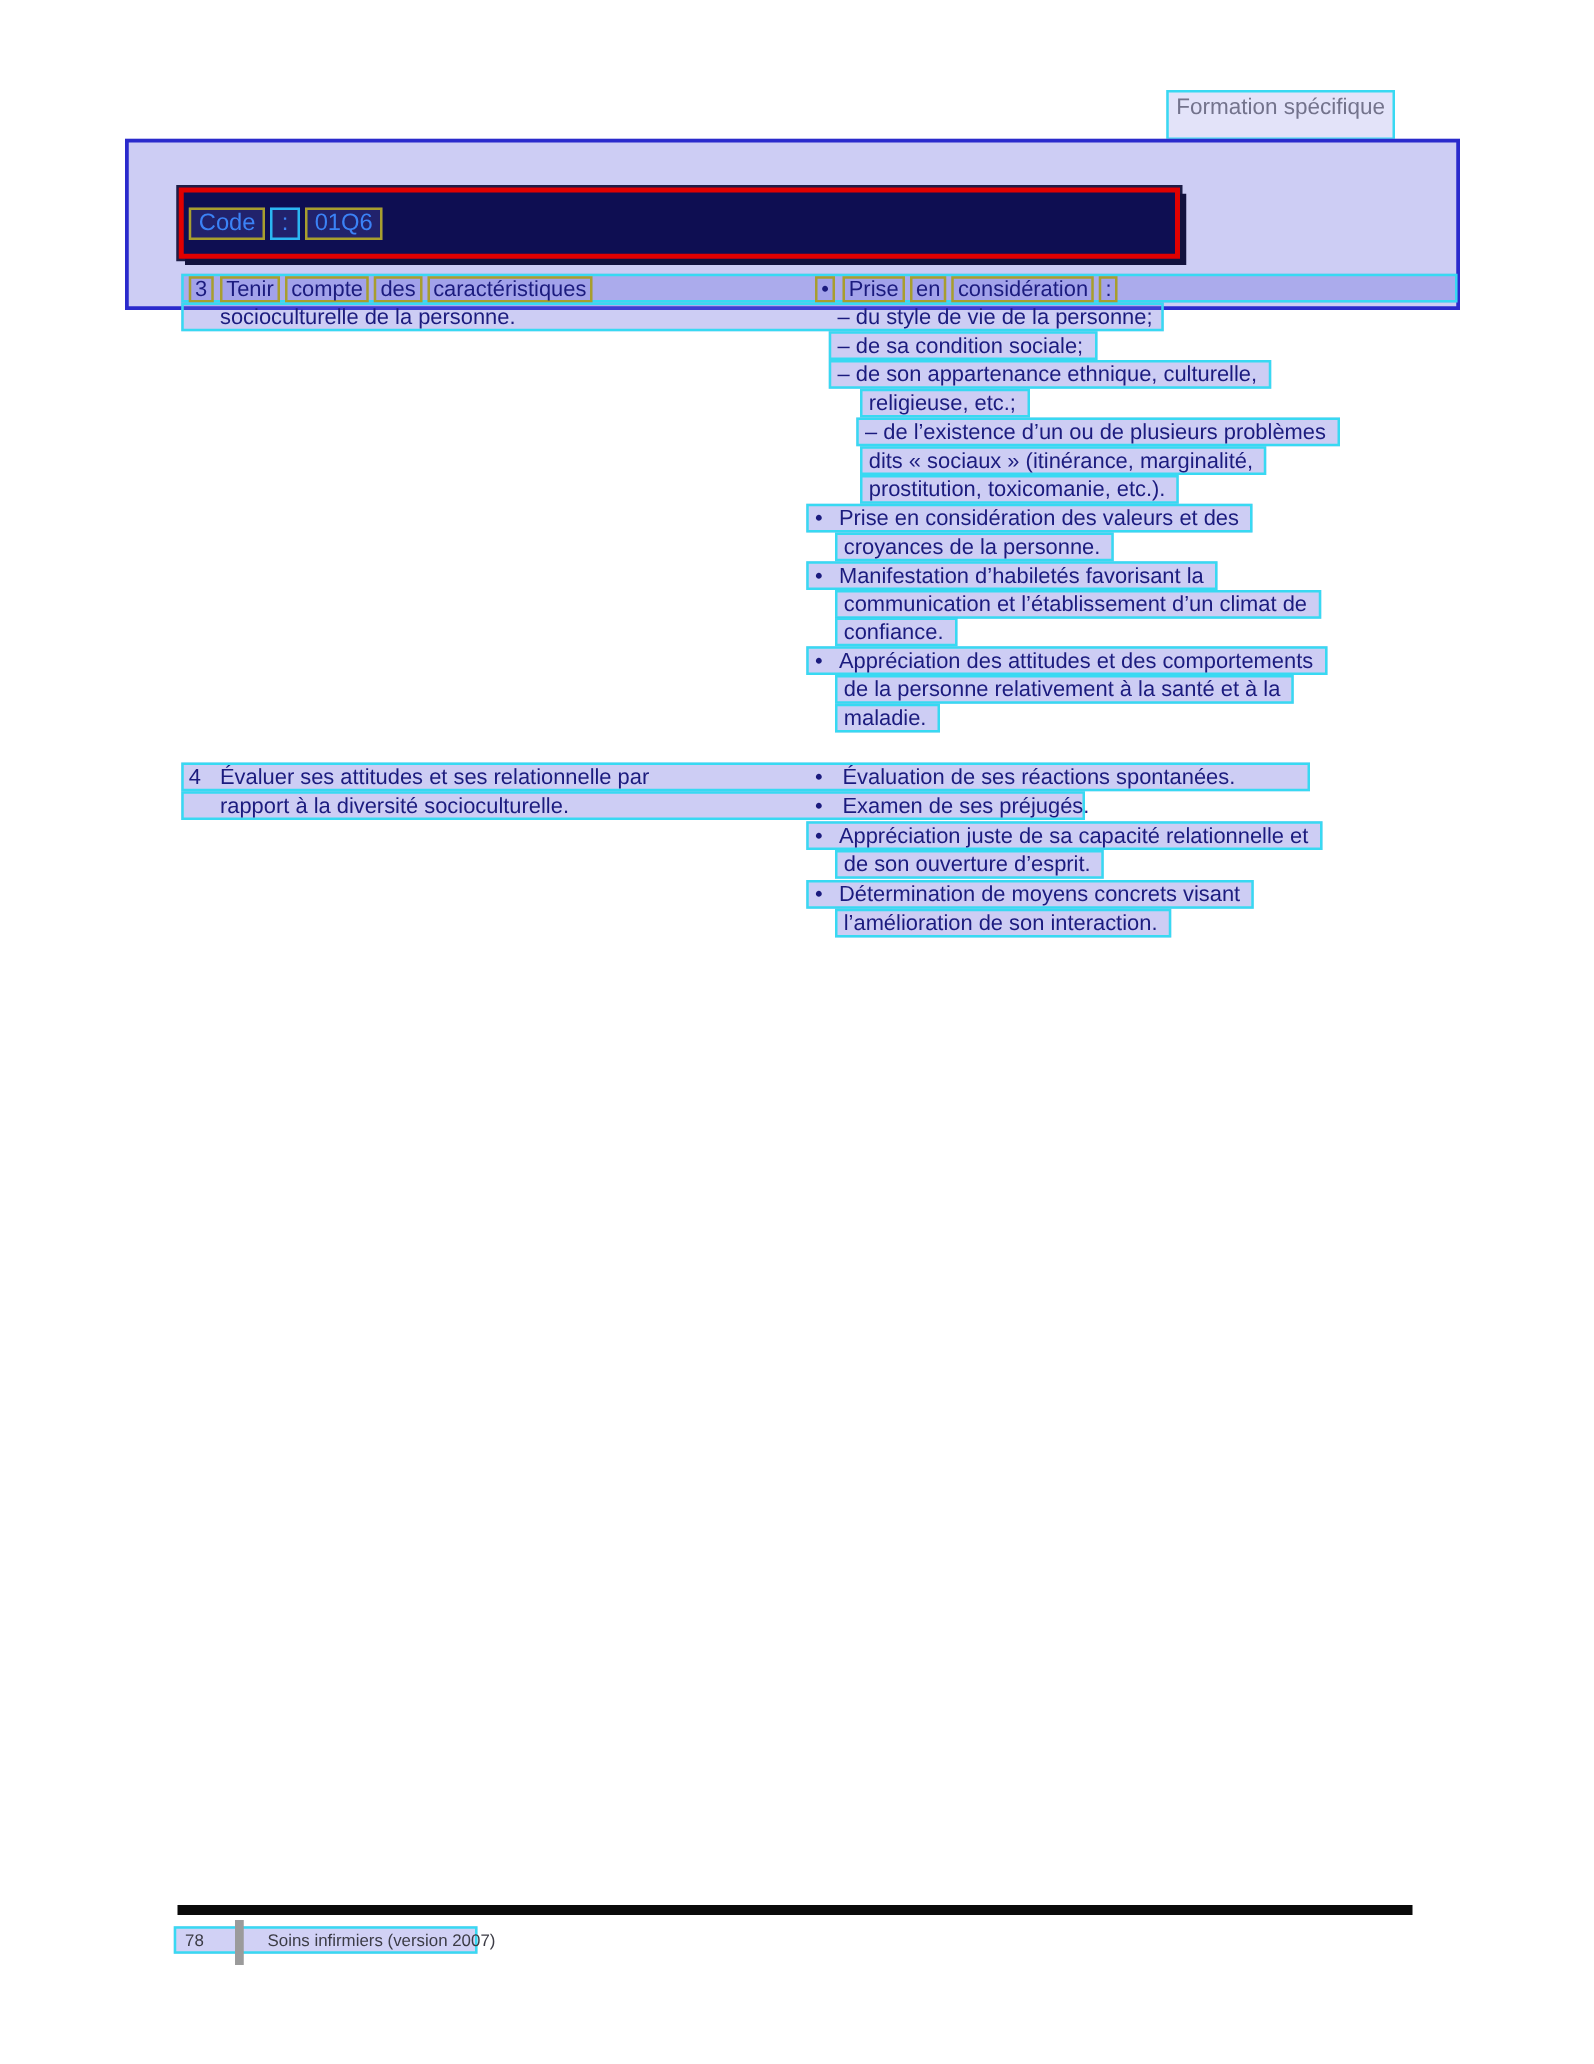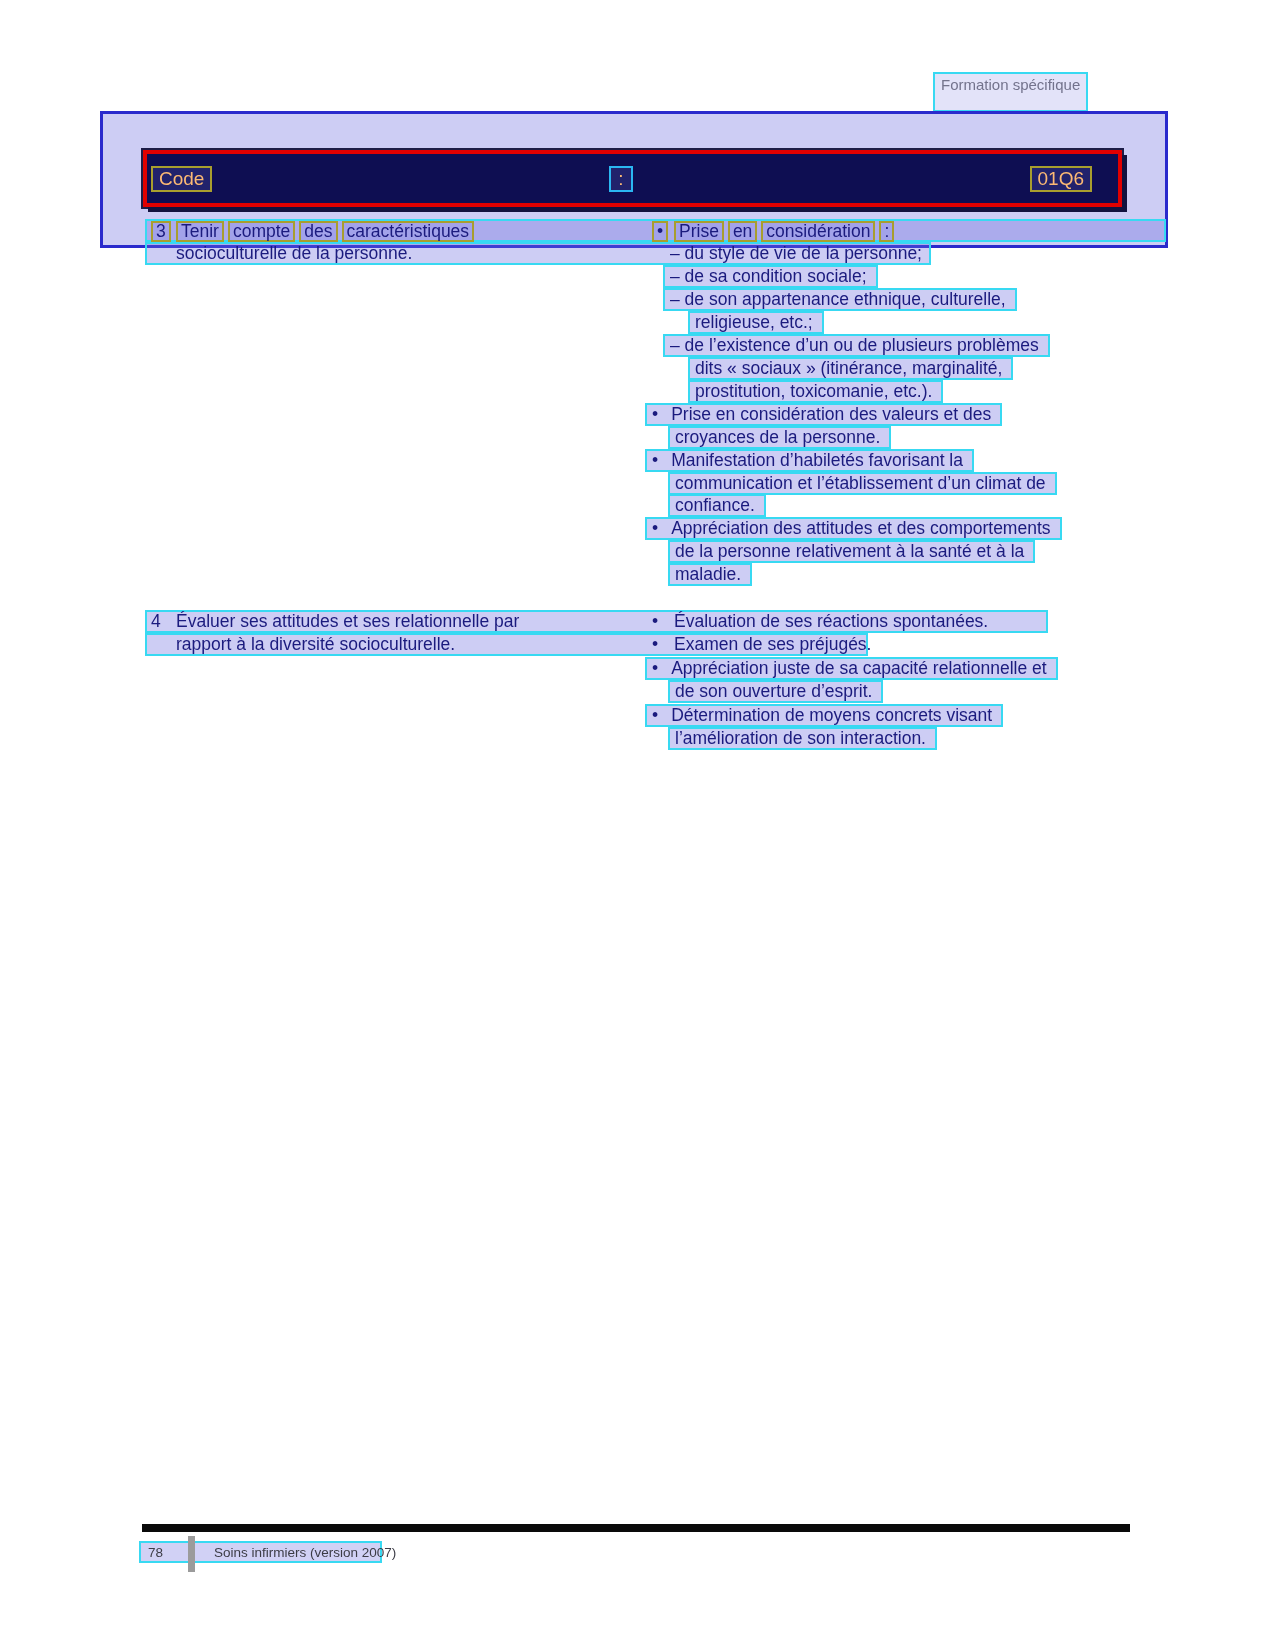--- a/index.html
+++ b/index.html
@@ -4,35 +4,35 @@
 <style>
   html,body{margin:0;padding:0;}
   body{
     width:1275px;height:1651px;position:relative;background:#ffffff;
     font-family:"Liberation Sans",sans-serif;overflow:hidden;
   }
   
   .toplabel{
     position:absolute;left:933px;top:72px;height:40px;
     border:2px solid #38d9f2;background:rgba(102,102,221,0.18);
-    color:#73738c;font-size:15px;line-height:22px;padding:0 6px;white-space:nowrap;
+    color:#73738c;font-size:18px;line-height:22px;padding:0 6px;white-space:nowrap;
     box-sizing:border-box;
   }
   
   .panel{
     position:absolute;left:100px;top:111px;width:1068px;height:137px;
     background:#cdcdf4;border:3px solid #2a2acc;box-sizing:border-box;
   }
   
   .navybox{
-    position:absolute;left:143px;top:150px;width:979px;height:57px;
+    position:absolute;left:143px;top:150px;width:801px;height:57px;
     background:#0e0e52;border:4px solid #e10000;box-sizing:border-box;
     box-shadow:5px 5px 0 0 #12123e, 0 0 0 2px #1d1d46;
-    display:flex;align-items:center;justify-content:space-between;
-    padding-right:26px;color:#fdba74;font-size:19px;
+    display:flex;align-items:center;justify-content:flex-start;
+    padding-right:26px;color:#3b82f6;font-size:19px;
   }
   .codebox{
     border:2px solid #a89e2e;background:rgba(120,130,230,0.18);
     padding:0 6px;margin-left:4px;white-space:nowrap;
   }
   .colonbox{
     border:2px solid #2bb7f2;background:rgba(120,130,230,0.18);
     padding:0 7px;margin-left:4px;
   }
   
@@ -80,21 +80,21 @@
       <span class="cell" style="left: 505px;"><span class="wbox">•</span></span>
       <span class="cell" style="left: 527px;"><span class="wbox">Prise</span><span class="wbox">en</span><span class="wbox">considération</span><span class="wbox">:</span></span>
     </div>
     <div class="hl span" style="top: 242px; left: 145px; width: 786px;">
       <span class="cell" style="left: 29px;">socioculturelle de la personne.</span>
       <span class="cell" style="left: 523px;">– du style de vie de la personne;</span>
     </div>
     <div class="hl auto" style="top: 265px; left: 663px;">– de sa condition sociale;</div>
     <div class="hl auto" style="top: 288px; left: 663px;">– de son appartenance ethnique, culturelle,</div>
     <div class="hl auto" style="top: 311px; left: 688px;">religieuse, etc.;</div>
-    <div class="hl auto" style="top: 334px; left: 663px;">– de l’existence d’un ou de plusieurs problèmes</div>
+    <div class="hl auto" style="top: 334px; left: 685px;">– de l’existence d’un ou de plusieurs problèmes</div>
     <div class="hl auto" style="top: 357px; left: 688px;">dits « sociaux » (itinérance, marginalité,</div>
     <div class="hl auto" style="top: 380px; left: 688px;">prostitution, toxicomanie, etc.).</div>
     <div class="hl auto" style="top: 403px; left: 645px;"><span class="marker">•</span><span>Prise en considération des valeurs et des</span></div>
     <div class="hl auto" style="top: 426px; left: 668px;">croyances de la personne.</div>
     <div class="hl auto" style="top: 449px; left: 645px;"><span class="marker">•</span><span>Manifestation d’habiletés favorisant la</span></div>
     <div class="hl auto" style="top: 472px; left: 668px;">communication et l’établissement d’un climat de</div>
     <div class="hl auto" style="top: 494px; left: 668px;">confiance.</div>
     <div class="hl auto" style="top: 517px; left: 645px;"><span class="marker">•</span><span>Appréciation des attitudes et des comportements</span></div>
     <div class="hl auto" style="top: 540px; left: 668px;">de la personne relativement à la santé et à la</div>
     <div class="hl auto" style="top: 563px; left: 668px;">maladie.</div>

